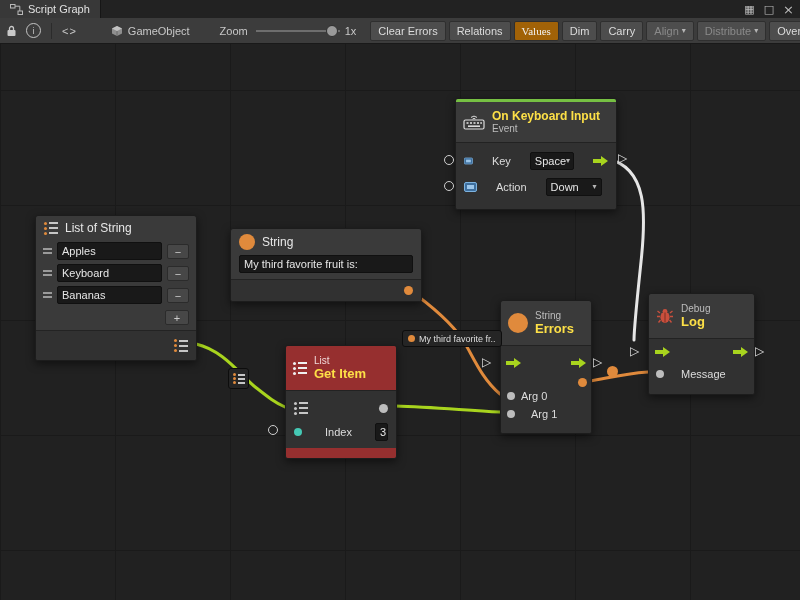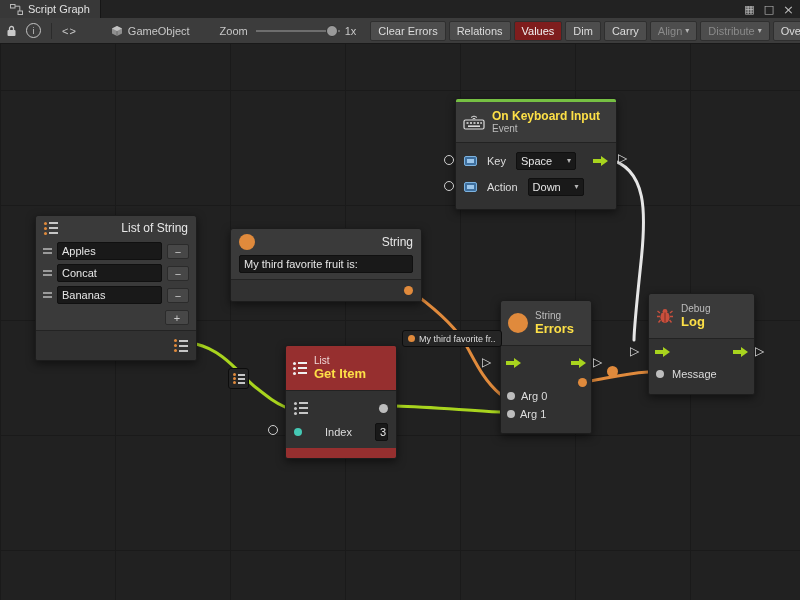--- a/index.html
+++ b/index.html
@@ -30,52 +30,52 @@
   .tsep{width:1px;height:16px;background:#2b2b2b;margin-left:10px;flex:none;}
   .tgroup{display:flex;align-items:center;gap:5px;color:#c8c8c8;flex:none;}
   .tlabel{color:#c8c8c8;flex:none;}
   .slider{position:relative;width:84px;height:14px;margin-left:8px;flex:none;}
   .strack{position:absolute;left:0;right:0;top:6px;height:2px;background:#6e6e6e;}
   .sthumb{position:absolute;left:70px;top:1px;width:10px;height:10px;border-radius:50%;
        background:#9a9a9a;border:1px solid #2e2e2e;}
   .tbtns{display:flex;gap:3px;margin-left:14px;flex:none;}
   .tbtn{height:18px;background:#4d4d4d;border:1px solid #2f2f2f;border-radius:2px;display:flex;
        align-items:center;padding:0 7px;color:#dcdcdc;flex:none;white-space:nowrap;}
-  .tbtn.active{background:#7f1d1d;color:#f2f2f2;}
+  .tbtn.active{background:#a16207;color:#f2f2f2;font-family:Liberation Serif, serif;}
   .tbtn.disabled{color:#8a8a8a;}
   .tbtn .caret{margin-left:3px;}
   .caret{font-size:8px;color:#b5b5b5;font-family:"DejaVu Sans",sans-serif;line-height:1;}
 
   
   .canvas{position:absolute;left:0;top:44px;width:800px;height:556px;background-color:#212121;
       background-image:linear-gradient(to right,#1a1a1a 1px,transparent 1px),
                        linear-gradient(to bottom,#1a1a1a 1px,transparent 1px);
       background-size:115px 115px;background-position:0 46px;z-index:1;}
   .wires{position:absolute;left:0;top:0;z-index:3;pointer-events:none;}
 
   
   .node{position:absolute;background:var(--node);border:1px solid #1c1c1c;border-radius:3px;
       box-shadow:0 3px 9px rgba(0,0,0,.5);z-index:5;overflow:hidden;}
   .ntitle{font-size:12px;color:#e8e8e8;white-space:nowrap;}
-  .lheader{display:flex;align-items:center;gap:7px;height:24px;padding:0 8px;justify-content:space-between;}
+  .lheader{display:flex;align-items:center;gap:7px;height:24px;padding:0 8px;}
   .lrow{display:flex;align-items:center;gap:5px;height:22px;padding:0 7px;}
   .lstrip{position:absolute;bottom:0;left:0;right:0;height:30px;background:var(--port);
       border-top:1px solid #232323;display:flex;align-items:center;justify-content:flex-end;
       padding-right:8px;box-sizing:border-box;}
   .field{background:var(--field);border:1px solid #101010;border-radius:2px;height:16px;
       display:flex;align-items:center;padding:0 4px;font-size:11px;color:#e6e6e6;
       white-space:nowrap;overflow:hidden;box-sizing:content-box;}
   .nbtn{height:15px;min-width:22px;background:#474747;border:1px solid #2b2b2b;border-radius:2px;
       color:#ccc;font-size:11px;line-height:14px;text-align:center;padding:0 2px;box-sizing:border-box;}
   .mheader{position:absolute;top:0;left:0;right:0;height:44px;display:flex;align-items:center;
       gap:7px;padding:0 7px;}
   .mtype{font-size:10px;color:#bdbdbd;line-height:12px;}
   .mname{font-size:13px;color:#fde047;line-height:14px;font-weight:bold;}
   .psec{position:absolute;left:0;right:0;bottom:0;background:var(--port);border-top:1px solid #222;}
-  .prow{position:absolute;left:0;right:0;display:flex;align-items:center;gap:10px;padding:0 8px;
+  .prow{position:absolute;left:0;right:0;display:flex;align-items:center;gap:19px;padding:0 8px;
       box-sizing:border-box;}
   .evbar{position:absolute;top:0;left:0;right:0;height:3px;background:var(--evgreen);}
   .redstrip{position:absolute;bottom:0;left:0;right:0;height:10px;background:var(--red);}
 
   
   .dot{width:9px;height:9px;border-radius:50%;flex:none;}
   .dot.orange{background:var(--orange);}
   .dot.gray{background:#bdbdbd;}
   .dot.teal{background:var(--teal);}
   .dot.sm{width:8px;height:8px;}
@@ -252,21 +252,21 @@
           <span>Apples</span>
         </div>
       <div class="nbtn">−</div>
     </div>
     <div class="lrow">
       <span class="handle">
           <s></s>
           <s></s>
         </span>
       <div class="field" style="width:98px">
-          <span>Concat</span>
+          <span>Keyboard</span>
         </div>
       <div class="nbtn">−</div>
     </div>
     <div class="lrow">
       <span class="handle">
           <s></s>
           <s></s>
         </span>
       <div class="field" style="width:98px">
           <span>Bananas</span>
@@ -417,21 +417,21 @@
     <div class="psec" style="top:44px">
       <div class="prow" style="top:10px;height:14px;padding:0 5px">
         <span class="farrow"></span>
         <span class="farrow" style="margin-left:auto"></span>
       </div>
       <span class="dot orange" style="position:absolute;right:4px;top:32px"></span>
       <div class="prow" style="top:42px;height:16px;padding:0 6px;gap:6px">
         <span class="dot gray sm"></span>
         <span>Arg 0</span>
       </div>
-      <div class="prow" style="top:60px;height:16px;padding:0 6px;gap:5px">
+      <div class="prow" style="top:60px;height:16px;padding:0 6px;gap:16px">
         <span class="dot gray sm"></span>
         <span>Arg 1</span>
       </div>
     </div>
   </div>
 
   <div class="node" style="left:648px;top:293px;width:105px;height:100px">
     <div class="mheader">
       <svg width="18" height="18" viewBox="0 0 18 18">
         <path d="M4 6 L1.5 4 M4 9.5 L1 9.5 M4.5 13 L2.5 15.5 M14 6 L16.5 4 M14 9.5 L17 9.5 M13.5 13 L15.5 15.5" stroke="#c94f3d" stroke-width="1.4"></path>
@@ -442,20 +442,20 @@
       <div>
         <div class="mtype">Debug</div>
         <div class="mname">Log</div>
       </div>
     </div>
     <div class="psec" style="top:44px">
       <div class="prow" style="top:6px;height:14px;padding:0 6px">
         <span class="farrow"></span>
         <span class="farrow" style="margin-left:auto"></span>
       </div>
-      <div class="prow" style="top:26px;height:18px;padding:0 7px;gap:8px">
+      <div class="prow" style="top:26px;height:18px;padding:0 7px;gap:17px">
         <span class="dot gray sm"></span>
         <span>Message</span>
       </div>
     </div>
   </div>
 
 </div>
 
 </body></html>

